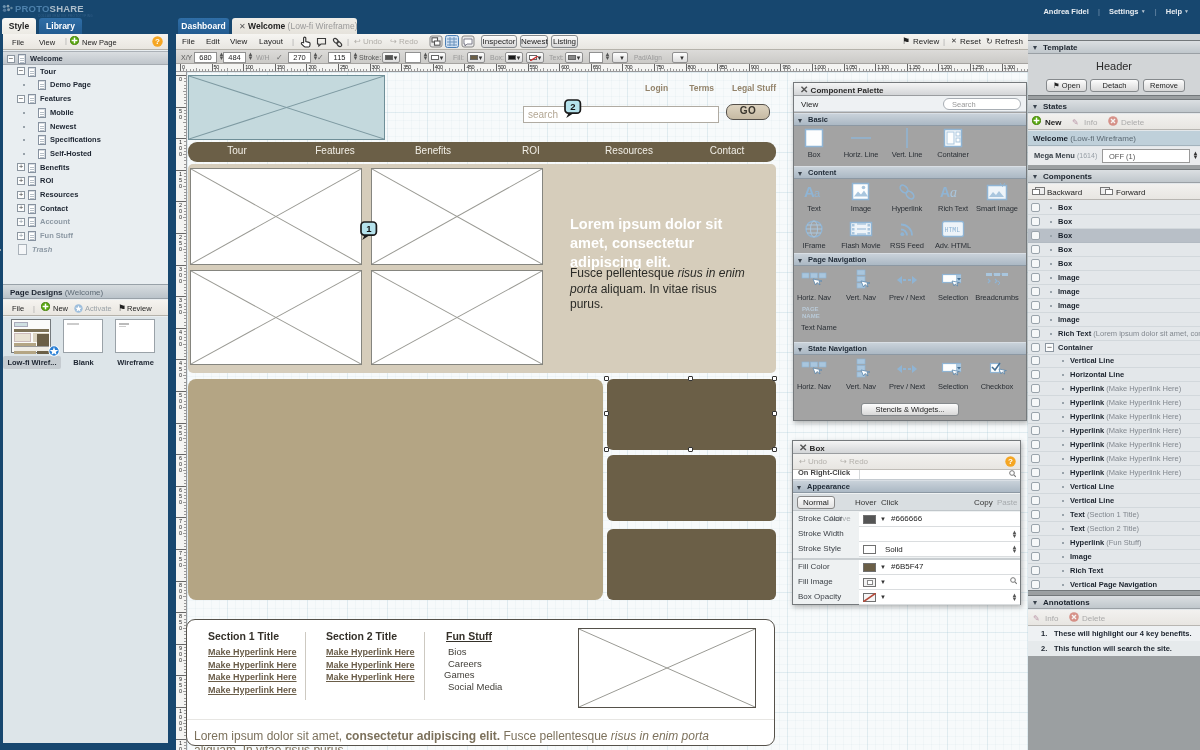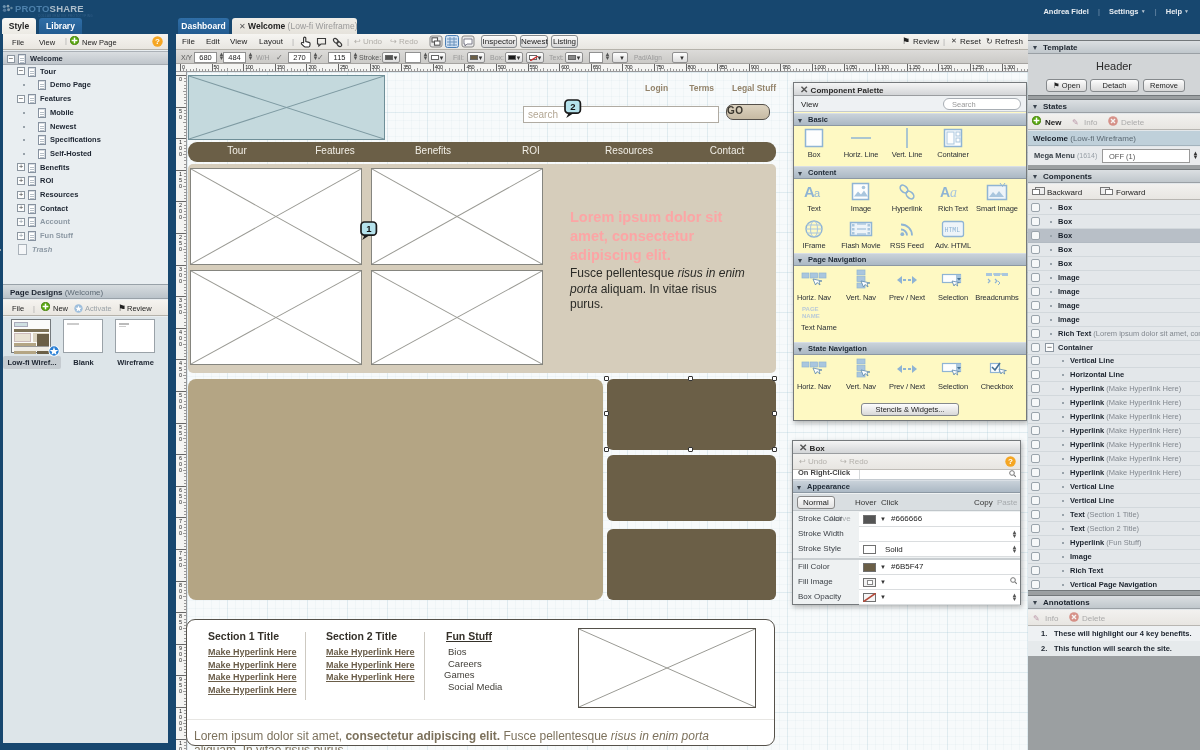--- a/index.html
+++ b/index.html
@@ -26,21 +26,21 @@
 .rlv{position:absolute;left:0;font-size:5.5px;color:#222;border-top:1px solid #666;width:11px;line-height:6px;letter-spacing:-0.5px;word-wrap:break-word;padding-left:3px}
 .xph{position:absolute;background:#fff;border:1px solid #85857f}
 .xph svg{position:absolute;left:0;top:0;width:100%;height:100%}
 .xph line{stroke:#9a9a94;stroke-width:1}
 .callout{position:absolute;width:18px;height:20px;z-index:6}
 .hd{position:absolute;width:5px;height:5px;background:#fff;border:1px solid #333;z-index:5;border-radius:1px}
 .fh{position:absolute;font-size:10.5px;font-weight:bold;color:#35312a;white-space:nowrap}
 .flink{position:absolute;font-size:9px;font-weight:bold;color:#6a5d49;text-decoration:underline;white-space:nowrap}
 .fitem{position:absolute;font-size:9.5px;color:#43403a;white-space:nowrap}
 .fdiv{position:absolute;width:1px;background:#cdc9c1}
-.fpanel{position:absolute;background:#fef9c3;border:1px solid #75797c;box-shadow:1px 2px 5px rgba(0,0,0,.3)}
+.fpanel{position:absolute;background:#a3a3a3;border:1px solid #75797c;box-shadow:1px 2px 5px rgba(0,0,0,.3)}
 .ftitle{position:absolute;left:0;top:0;right:0;height:13px;background:linear-gradient(#f5f5f5,#d3d5d7);border-bottom:1px solid #9a9da0;font-size:8px;font-weight:bold;color:#2a2a2a;line-height:13px;padding-left:6px}
 .shdr{position:absolute;left:0;right:0;height:13px;background:linear-gradient(#c9d2da,#abb8c4);border-top:1px solid #d9dfe5;border-bottom:1px solid #8c98a3;font-size:7.5px;font-weight:bold;color:#1e2935;line-height:12px;padding-left:14px}
 .shdr i{position:absolute;left:4px;top:5px;width:0;height:0;border:2.5px solid transparent;border-top:4px solid #39424c;font-style:normal}
 .picon{display:block;margin:0 auto 1px;position:relative}
 .pitem{position:absolute;width:46px;text-align:center;font-size:10px;color:#2a2f35;line-height:10px;white-space:nowrap}
 .sw{position:absolute;width:13px;height:9px;border:1px solid #707070;top:2px}
 .caret{position:absolute;font-size:6px;color:#333}
 .spn{position:absolute;font-size:6px;color:#555;line-height:4px;text-align:center;width:7px}
 .rpanel{position:absolute;left:0;width:172px;background:#e3e7ea;border-top:1px solid #73787b;border-bottom:1px solid #73787b}
 .rhdr{position:absolute;left:0;right:0;height:13px;background:linear-gradient(#dbdfe2,#c0c7cc);border-bottom:1px solid #9aa0a5;font-size:8px;font-weight:bold;color:#1c242e;line-height:13px;padding-left:15px}
@@ -867,21 +867,21 @@
         <line x1="100" y1="0" x2="0" y2="100" vector-effect="non-scaling-stroke" style="stroke:#7e9aa2"></line>
       </svg>
     </div>
 <div style="position:absolute;left:620px;top:83px;width:156px;font-size:8.5px;font-weight:bold;color:#93836a;text-align:right"><span>Login</span><span style="margin-left:21px">Terms</span><span style="margin-left:18px">Legal Stuff</span></div>
 <div style="position:absolute;left:523px;top:106px;width:196px;height:17px;background:#fff;border:1px solid #b0aba2;font-size:10px;color:#b3a794;line-height:16px;padding-left:4px">search</div>
 <div class="callout" style="left:564px;top:99px"><svg width="18" height="20" viewBox="0 0 18 20">
         <path d="M4.5 14.2 L2.2 19 L9.5 14.2 Z" fill="#1a1a1a"></path>
         <rect x="1" y="1" width="15.4" height="13.2" rx="3.4" fill="#b5e2ec" stroke="#1a1a1a" stroke-width="1.7"></rect>
         <text x="8.8" y="11" font-size="9.5" font-weight="bold" fill="#111" text-anchor="middle" font-family="Liberation Sans">2</text>
       </svg></div>
-<div style="position:absolute;left:726px;top:104px;width:44px;height:16px;background:linear-gradient(#ddd3c0,#c6baa3);border:1.5px solid #55504a;border-radius:7px;font-size:10px;font-weight:bold;color:#3a362e;text-align:left;line-height:12px;letter-spacing:.5px">GO</div>
+<div style="position:absolute;left:726px;top:104px;width:44px;height:16px;background:linear-gradient(#ddd3c0,#c6baa3);border:1.5px solid #55504a;border-radius:7px;font-size:10px;font-weight:bold;color:#3a362e;text-align:center;line-height:12px;letter-spacing:.5px">GO</div>
 <div style="position:absolute;left:188px;top:142px;width:588px;height:20px;background:#6b5f47;border-radius:9px;color:#f2efe7;font-size:10px">
       <span style="position:absolute;top:3px;left:9px;width:80px;text-align:center">Tour</span>
       <span style="position:absolute;top:3px;left:107px;width:80px;text-align:center">Features</span>
       <span style="position:absolute;top:3px;left:205px;width:80px;text-align:center">Benefits</span>
       <span style="position:absolute;top:3px;left:303px;width:80px;text-align:center">ROI</span>
       <span style="position:absolute;top:3px;left:401px;width:80px;text-align:center">Resources</span>
       <span style="position:absolute;top:3px;left:499px;width:80px;text-align:center">Contact</span>
     </div>
 <div style="position:absolute;left:188px;top:164px;width:588px;height:209px;background:#d6cdbb;border-radius:5px"></div>
 <div class="xph" style="left:190px;top:168px;width:172px;height:97px;border-color:#85857f;background:#fff;">
@@ -906,21 +906,21 @@
       <svg preserveAspectRatio="none" viewBox="0 0 100 100">
         <line x1="0" y1="0" x2="100" y2="100" vector-effect="non-scaling-stroke"></line>
         <line x1="100" y1="0" x2="0" y2="100" vector-effect="non-scaling-stroke"></line>
       </svg>
     </div>
 <div class="callout" style="left:360px;top:221px"><svg width="18" height="20" viewBox="0 0 18 20">
         <path d="M4.5 14.2 L2.2 19 L9.5 14.2 Z" fill="#1a1a1a"></path>
         <rect x="1" y="1" width="15.4" height="13.2" rx="3.4" fill="#b5e2ec" stroke="#1a1a1a" stroke-width="1.7"></rect>
         <text x="8.8" y="11" font-size="9.5" font-weight="bold" fill="#111" text-anchor="middle" font-family="Liberation Sans">1</text>
       </svg></div>
-<div style="position:absolute;left:570px;top:208px;width:180px;font-size:14.5px;font-weight:bold;color:#fca5a5;line-height:19px">Lorem ipsum dolor sit amet, consectetur adipiscing elit.</div>
+<div style="position:absolute;left:570px;top:215px;width:180px;font-size:14.5px;font-weight:bold;color:#ffffff;line-height:19px">Lorem ipsum dolor sit amet, consectetur adipiscing elit.</div>
 <div style="position:absolute;left:570px;top:266px;width:178px;font-size:12px;color:#2a2a26;line-height:15.5px">Fusce pellentesque <i>risus in enim porta</i> aliquam. In vitae risus purus.</div>
 <div style="position:absolute;left:188px;top:379px;width:415px;height:221px;background:#b4a584;border-radius:8px"></div>
 <div style="position:absolute;left:607px;top:379px;width:169px;height:71px;background:#6b5f47;border-radius:6px"></div>
 <div style="position:absolute;left:607px;top:455px;width:169px;height:66px;background:#6b5f47;border-radius:6px"></div>
 <div style="position:absolute;left:607px;top:529px;width:169px;height:71px;background:#6b5f47;border-radius:6px"></div>
 <div class="hd" style="left:604px;top:376px"></div>
 <div class="hd" style="left:604px;top:447px"></div>
 <div class="hd" style="left:688px;top:376px"></div>
 <div class="hd" style="left:688px;top:447px"></div>
 <div class="hd" style="left:772px;top:376px"></div>

